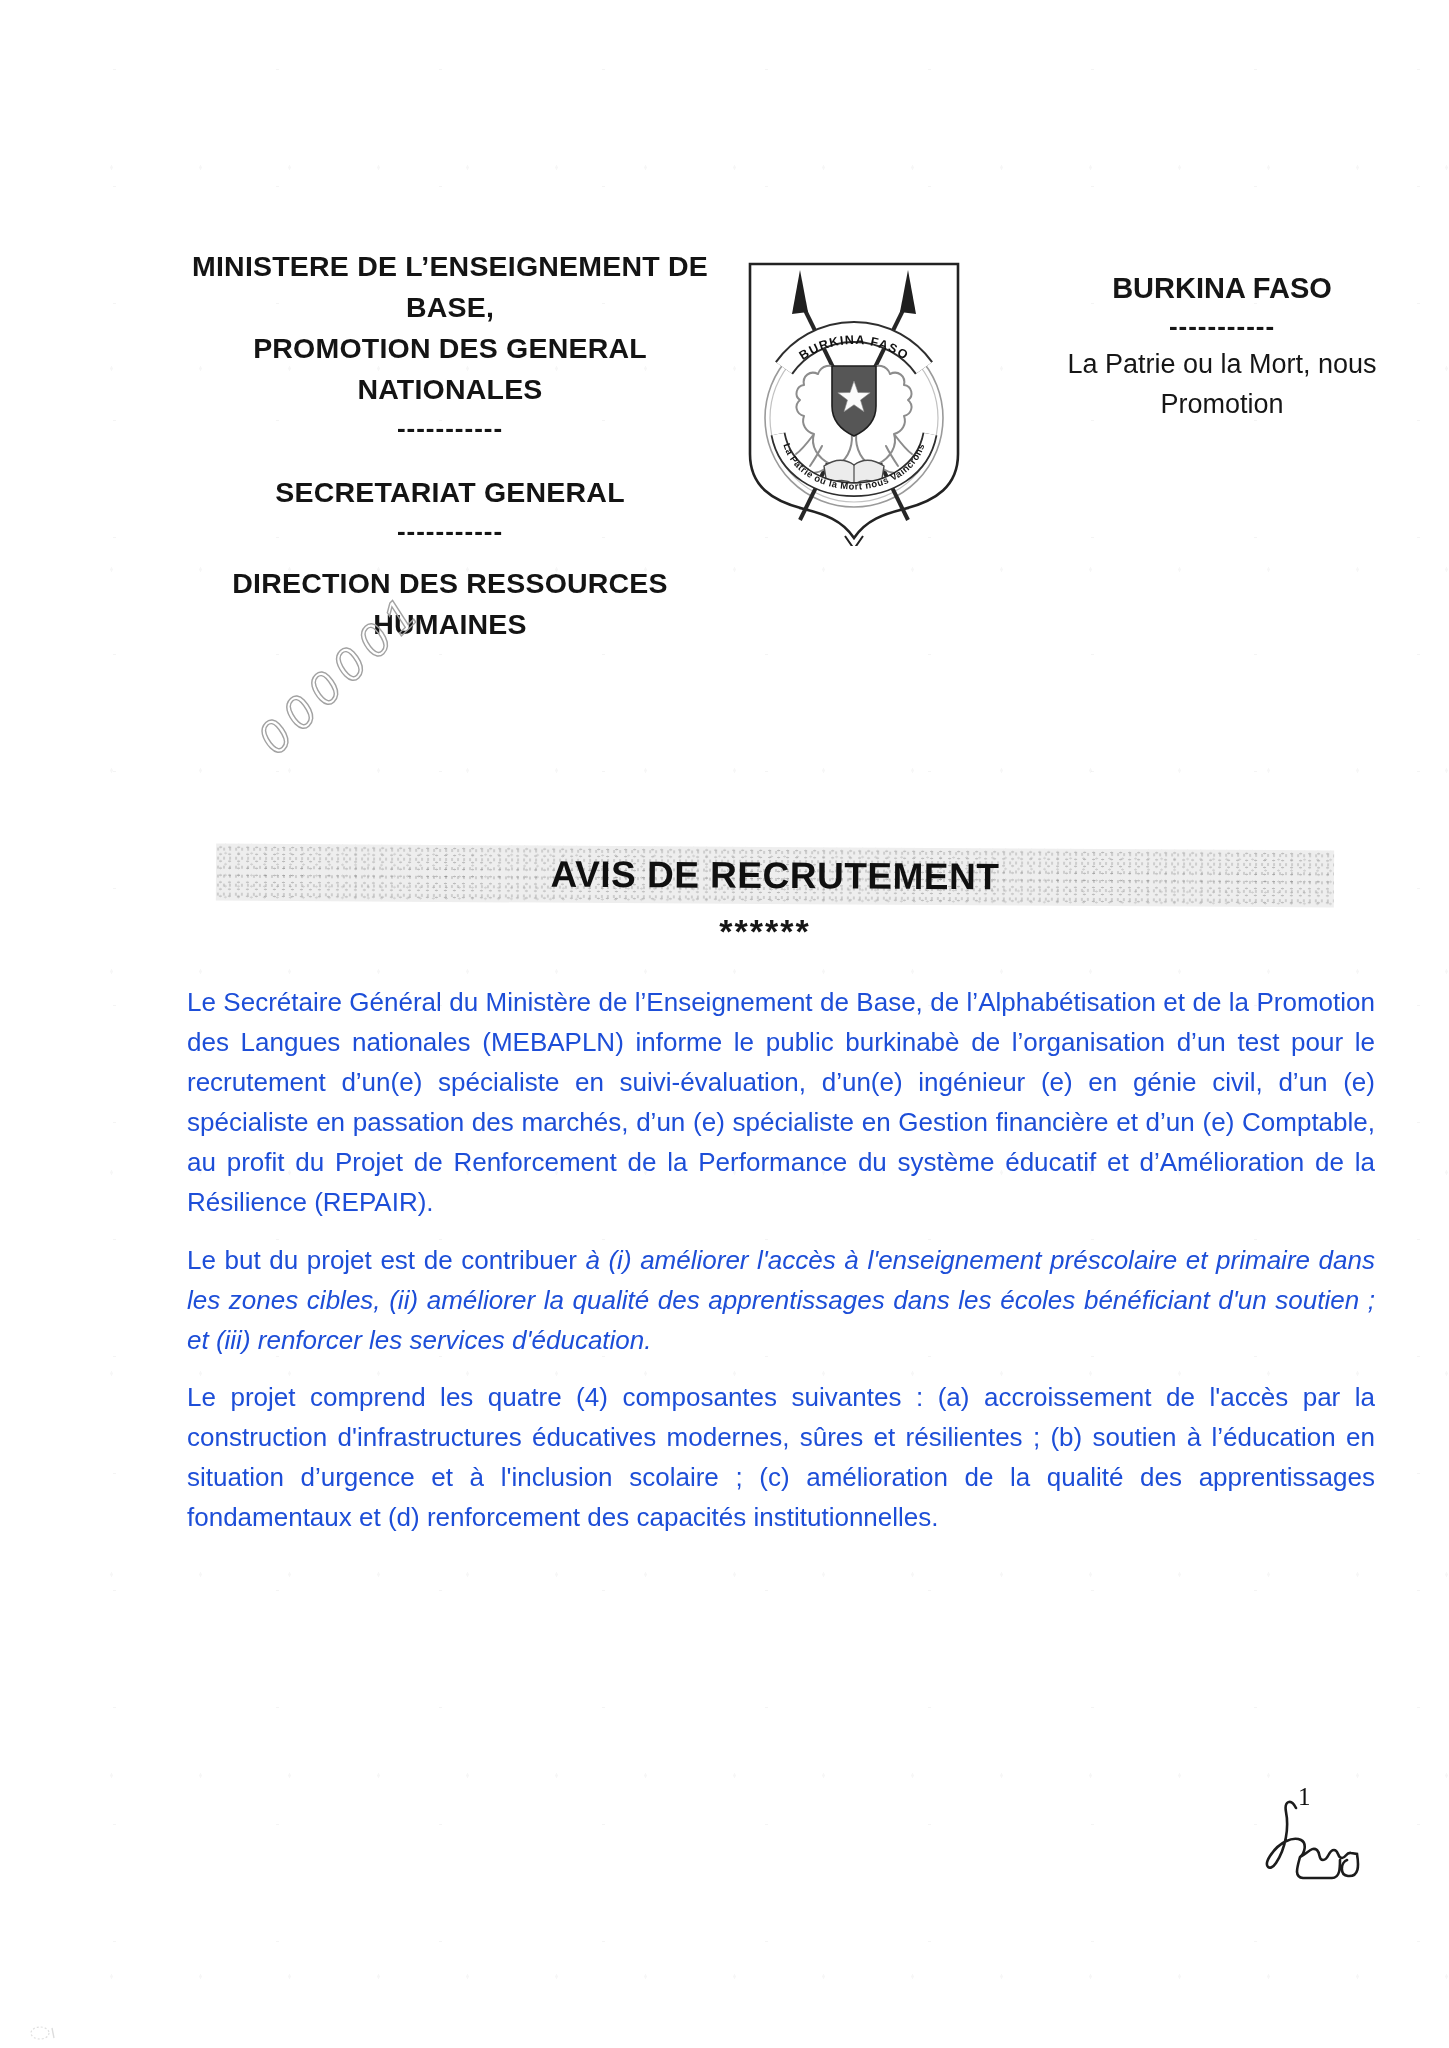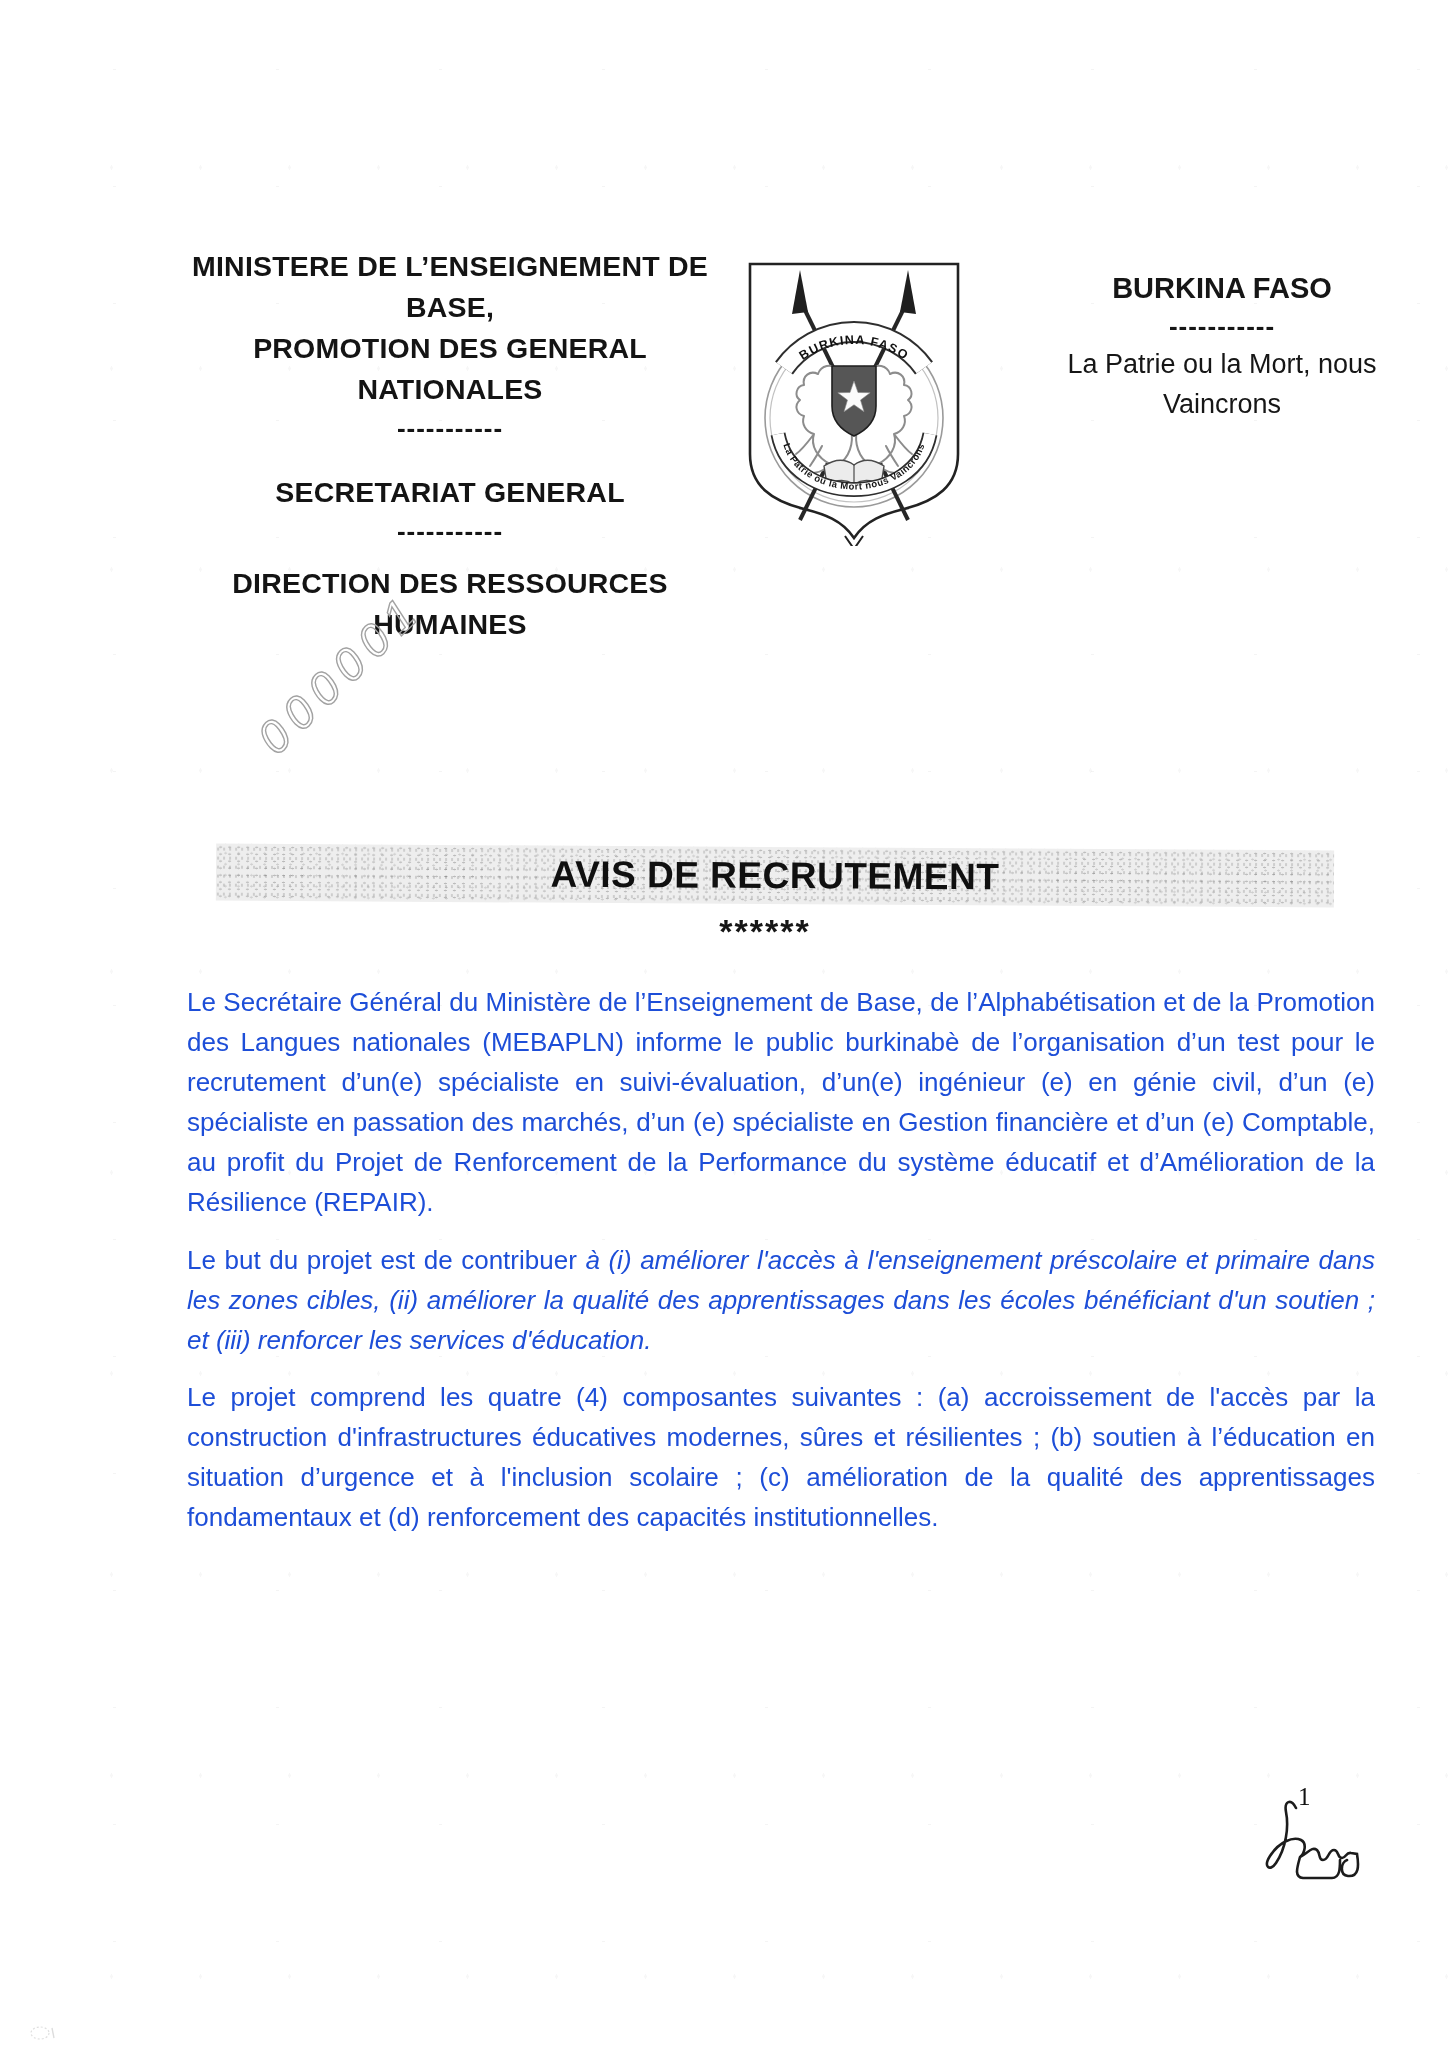--- a/index.html
+++ b/index.html
@@ -159,21 +159,21 @@
     <path d="M34,176 C 48,250 172,250 186,176" fill="none" stroke="#ffffff" stroke-width="11.5"></path>
     <text font-family="Liberation Sans, sans-serif" font-size="9.5" font-weight="700" letter-spacing="0.5" fill="#161616">
       <textPath href="#arcBot" startOffset="50%" text-anchor="middle">La Patrie ou la Mort nous Vaincrons</textPath>
     </text>
   </svg>
 
   <div class="hdr-right">
     <div class="country">BURKINA FASO</div>
     <div class="divider">-----------</div>
     <div class="motto">La Patrie ou la Mort, nous</div>
-    <div class="motto">Vaincrons</div>
+    <div class="motto">Promotion</div>
   </div>
 
 
   <div class="stamp">000001</div>
 
   <div class="title-band">
     <span>AVIS DE RECRUTEMENT</span>
   </div>
   <div class="stars">******</div>
 

